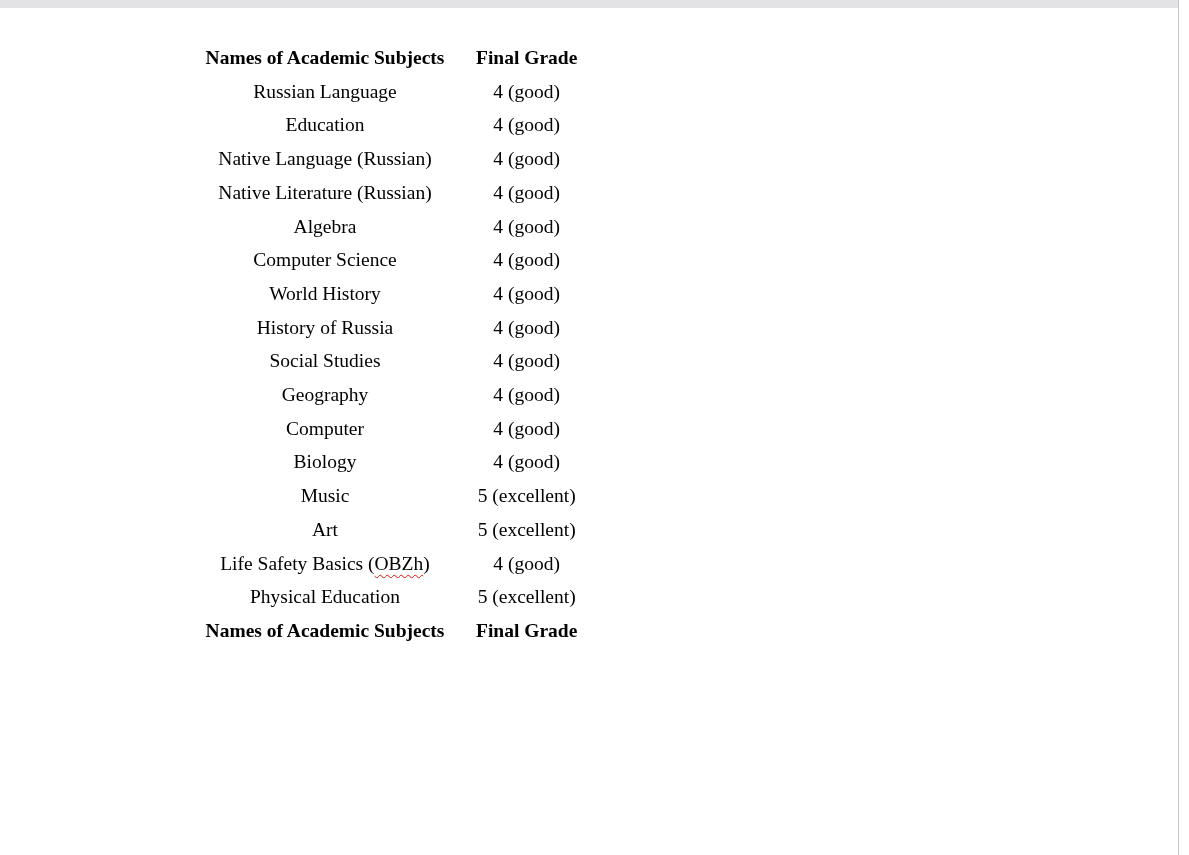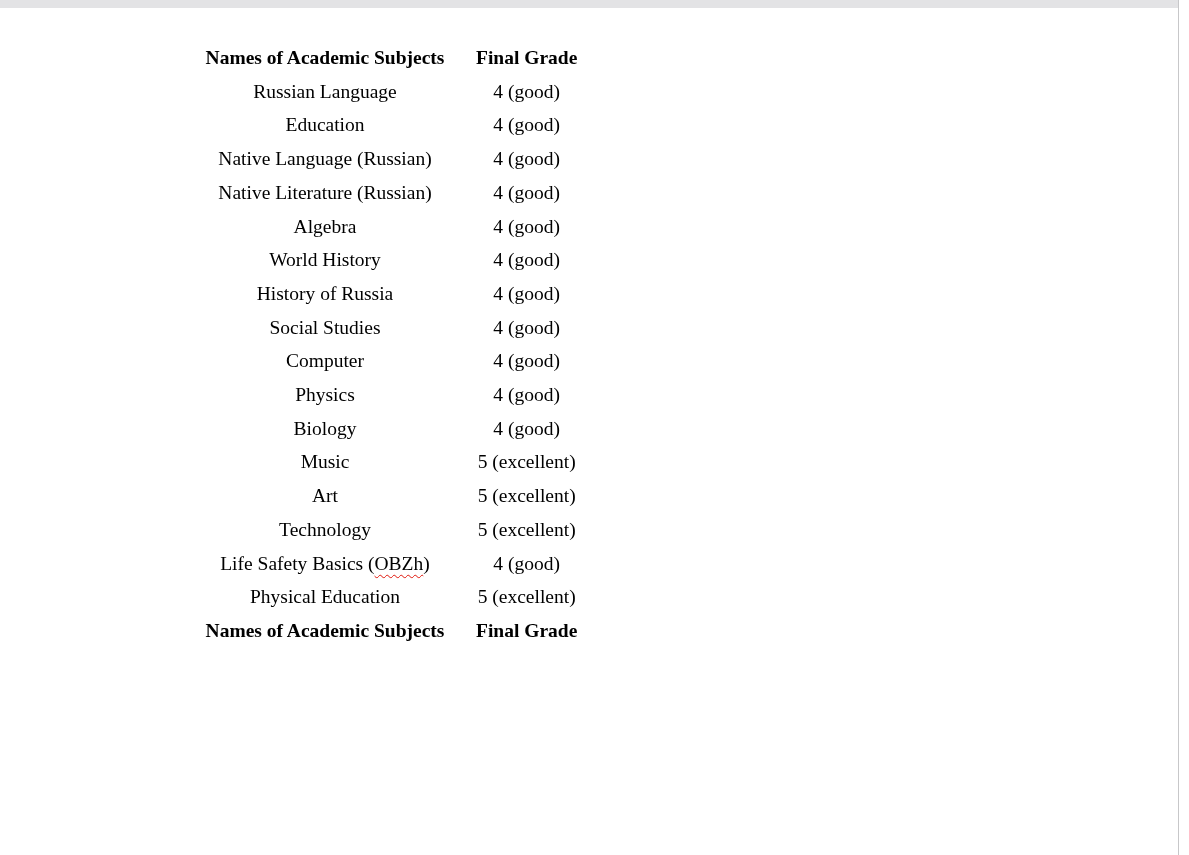--- a/index.html
+++ b/index.html
@@ -93,53 +93,53 @@
       </tr>
       <tr>
         <td class="subject-cell">Native Literature (Russian)</td>
         <td class="grade-cell">4 (good)</td>
       </tr>
       <tr>
         <td class="subject-cell">Algebra</td>
         <td class="grade-cell">4 (good)</td>
       </tr>
       <tr>
+        <td class="subject-cell">Computer Science</td>
+        <td class="grade-cell">4 (good)</td>
+      </tr>
+      <tr>
         <td class="subject-cell">World History</td>
         <td class="grade-cell">4 (good)</td>
       </tr>
       <tr>
         <td class="subject-cell">History of Russia</td>
         <td class="grade-cell">4 (good)</td>
       </tr>
       <tr>
         <td class="subject-cell">Social Studies</td>
         <td class="grade-cell">4 (good)</td>
       </tr>
       <tr>
-        <td class="subject-cell">Computer</td>
+        <td class="subject-cell">Geography</td>
         <td class="grade-cell">4 (good)</td>
       </tr>
       <tr>
-        <td class="subject-cell">Physics</td>
+        <td class="subject-cell">Computer</td>
         <td class="grade-cell">4 (good)</td>
       </tr>
       <tr>
         <td class="subject-cell">Biology</td>
         <td class="grade-cell">4 (good)</td>
       </tr>
       <tr>
         <td class="subject-cell">Music</td>
         <td class="grade-cell">5 (excellent)</td>
       </tr>
       <tr>
         <td class="subject-cell">Art</td>
-        <td class="grade-cell">5 (excellent)</td>
-      </tr>
-      <tr>
-        <td class="subject-cell">Technology</td>
         <td class="grade-cell">5 (excellent)</td>
       </tr>
       <tr>
         <td class="subject-cell"><span>Life Safety Basics (</span><span class="misspelled">OBZh</span><span>)</span></td>
         <td class="grade-cell">4 (good)</td>
       </tr>
       <tr>
         <td class="subject-cell">Physical Education</td>
         <td class="grade-cell">5 (excellent)</td>
       </tr>

